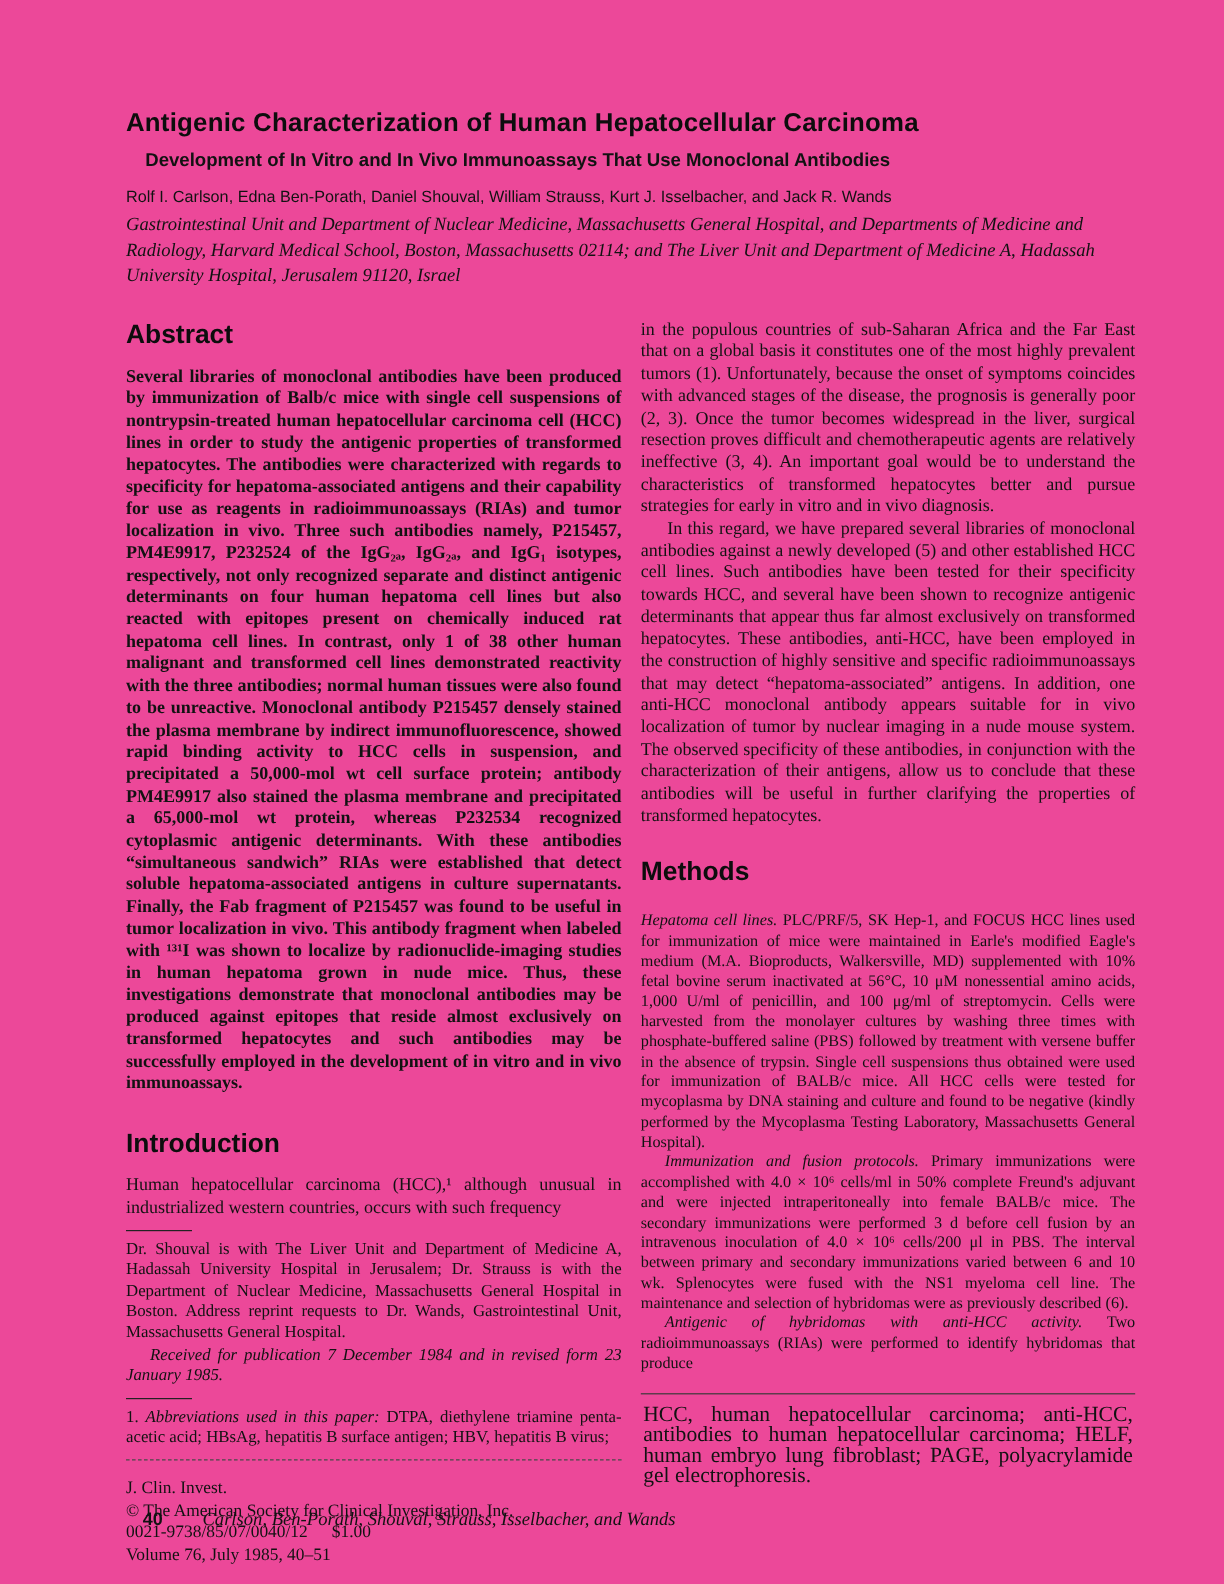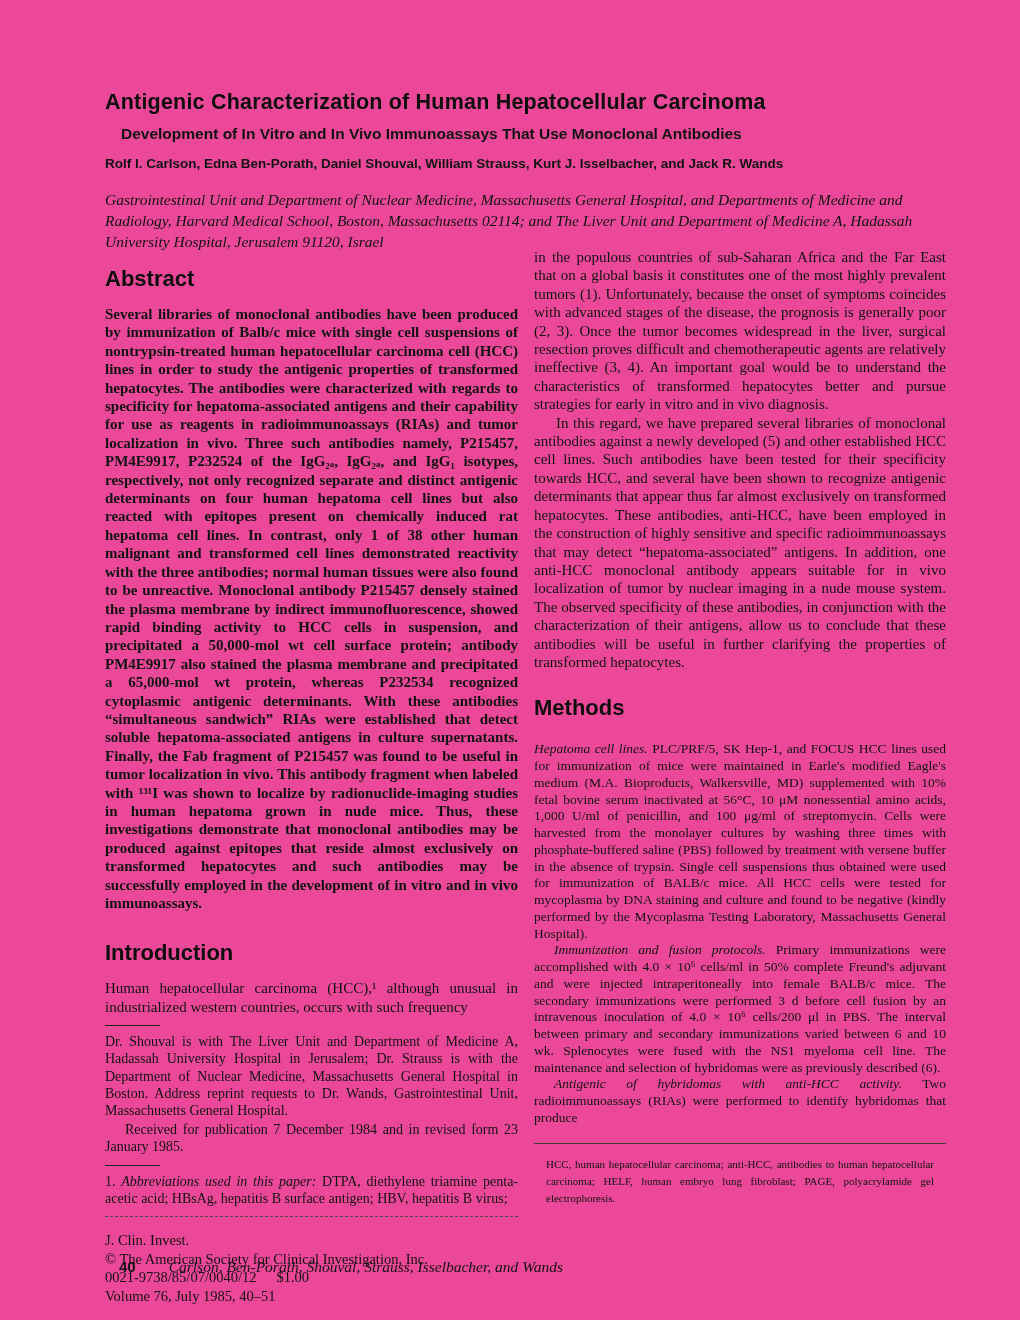--- a/index.html
+++ b/index.html
@@ -23,65 +23,65 @@
     font-weight: bold; font-size: 21.5px; letter-spacing: 0.2px;
     margin: 0 0 10px 0; color: #0d0d0d;
   }
   .subtitle {
     font-family: "Liberation Sans", sans-serif;
     font-weight: bold; font-size: 15.5px;
     margin: 0 0 13px 16px;
   }
   .authors {
     font-family: "Liberation Sans", sans-serif;
-    font-weight: bold; font-size: 13.5px;
-    margin: 0 0 18px 0;
+    font-weight: normal; font-size: 13.5px;
+    margin: 0 0 6px 0;
   }
   .affiliation {
     font-style: italic; font-size: 15.5px; line-height: 21px;
     margin: 0;
   }
 
   
   .col-left  { position: absolute; left: 105px; top: 266px; width: 413px; }
-  .col-right { position: absolute; left: 534px; top: 248px; width: 412px; }
+  .col-right { position: absolute; left: 534px; top: 266px; width: 412px; }
 
   h2.sec {
     font-family: "Liberation Sans", sans-serif;
     font-weight: bold; font-size: 22px;
     margin: 0 0 13px 0; color: #0d0d0d;
   }
   .body-text {
     font-size: 15px; line-height: 18.4px;
     text-align: justify; margin: 0;
   }
   .abstract-text { font-weight: bold; }
   .indent { text-indent: 22px; }
 
   
   .fn-rule { width: 55px; border: 0; border-top: 1.6px solid #222; margin: 9px 0 7px 0; }
   .long-rule { width: 100%; border: 0; border-top: 1.5px solid #3a3a3a; margin: 9px 0 7px 0; }
   .long-rule.dashy { border-top-style: dashed; border-top-color: #4a4a4a; }
   .fn { font-size: 14px; line-height: 17.2px; text-align: justify; margin: 0; }
-  .received { text-indent: 20px; margin-top: 2px; }
+  .received { font-style: italic; text-indent: 20px; margin-top: 2px; }
 
   .journal-block { font-size: 14.5px; line-height: 18.6px; margin-top: 14px; }
   .journal-block div { white-space: nowrap; }
   .price { display: inline-block; margin-left: 20px; }
 
   
   h2.sec.methods-h { margin: 24px 0 20px 0; }
   .methods-p {
     font-size: 13.5px; line-height: 16.75px;
     text-align: justify; margin: 0;
   }
   .methods-p.indent { text-indent: 20px; }
   .m-lead { font-style: italic; }
 
-  .right-fn { font-size: 11px; line-height: 17px; text-align: justify; margin: 12px; }
+  .right-fn { font-size: 18px; line-height: 17px; text-align: justify; margin: 2px; }
   .right-rule { margin-top: 16px; margin-bottom: 8px; }
 
   
   .footer {
     position: absolute; left: 119px; top: 1258px; width: 840px;
     display: flex; align-items: baseline;
   }
   .page-number {
     font-family: "Liberation Sans", sans-serif;
     font-weight: bold; font-size: 15px;

